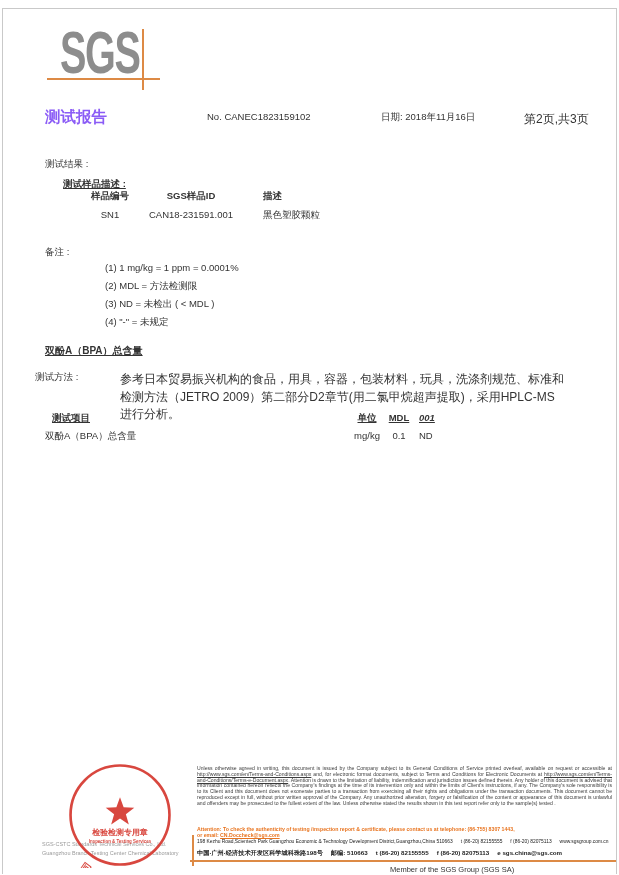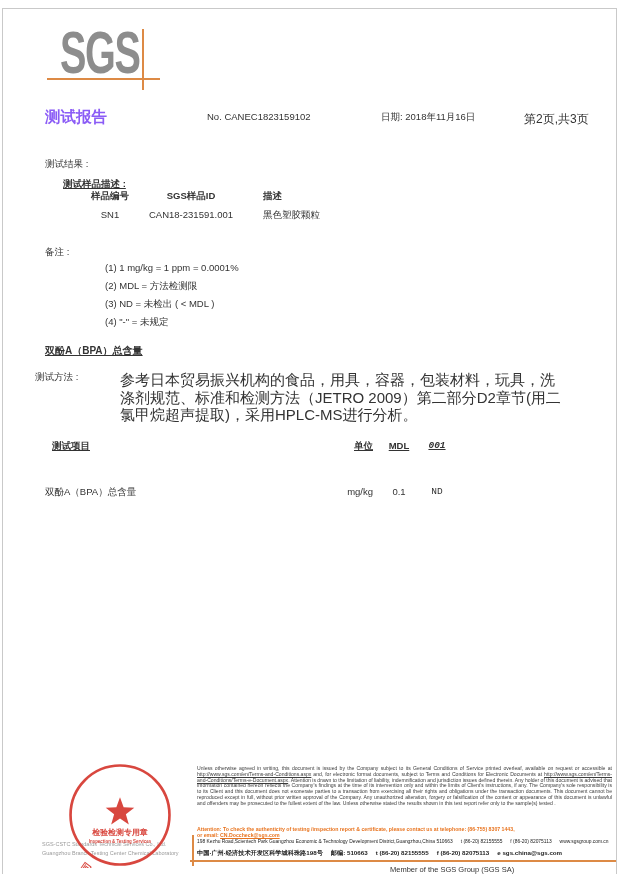--- a/index.html
+++ b/index.html
@@ -47,30 +47,30 @@
   .st-c2 { width:102px; text-align:center; }
   .st-c3 { margin-left:21px; text-align:right; }
 
   
   .notes { left:105px; top:262px; font-size:9.5px; }
   .note-line { height:12px; margin-bottom:6px; white-space:pre; }
 
   
   .bpa-heading { left:45px; top:344px; font-size:10px; font-weight:bold; text-decoration:underline; }
   .method-label { left:35px; top:371px; font-size:9.5px; }
-  .method-text { left:120px; top:371px; width:444px; font-size:15px; line-height:17.5px; }
+  .method-text { left:120px; top:371px; width:444px; font-size:12px; line-height:17.5px; }
 
   
   .result-table { left:45px; top:412px; width:430px; font-size:9.5px; }
-  .rt-row { position:relative; height:18px;margin-top:28px; }
+  .rt-row { position:relative; height:18px; }
   .rt-item  { position:absolute; left:0; }
   .rt-h .rt-item { left:7px; }
-  .rt-unit  { position:absolute; left:292px; width:36px; text-align:right; }
+  .rt-unit  { position:absolute; left:304px; width:36px; text-align:center; }
   .rt-mdl   { position:absolute; left:337px; width:34px; text-align:center; }
-  .rt-res   { position:absolute; left:374px; width:36px; text-align:center;font-family:Liberation Mono, monospace; }
+  .rt-res   { position:absolute; left:374px; width:36px; text-align:left; }
   .rt-h span { text-decoration:underline; font-weight:bold; }
   .rt-h .rt-res { font-style:italic; font-weight:bold; }
 
   
   .company-lines { left:42px; top:840px; font-size:5.5px; color:#9b9b9b; line-height:9px; white-space:nowrap; }
   .stamp { left:67px; top:762px; width:106px; height:106px; opacity:.93; }
   .stamp circle  { stroke:var(--stamp_red,#d63a31); }
   .stamp polygon { fill:var(--stamp_red,#d63a31); }
   .stamp text    { fill:var(--stamp_red,#d63a31); }
 

